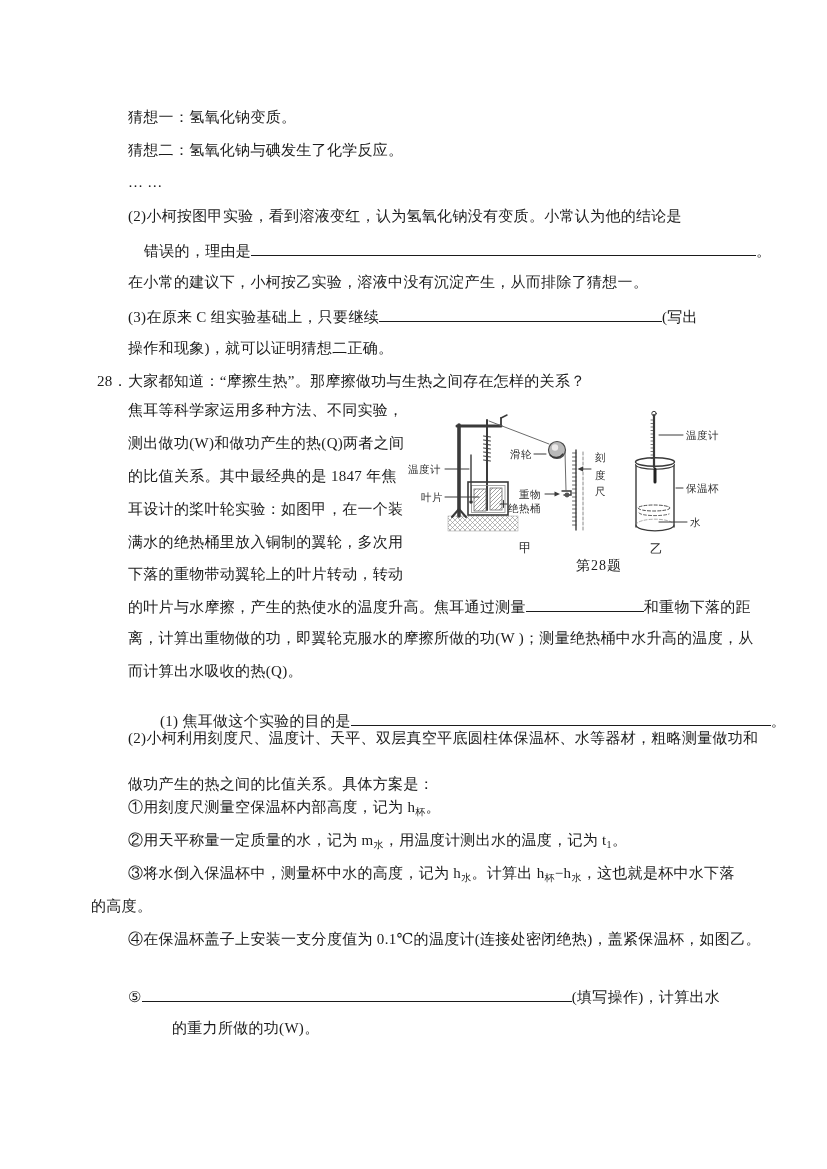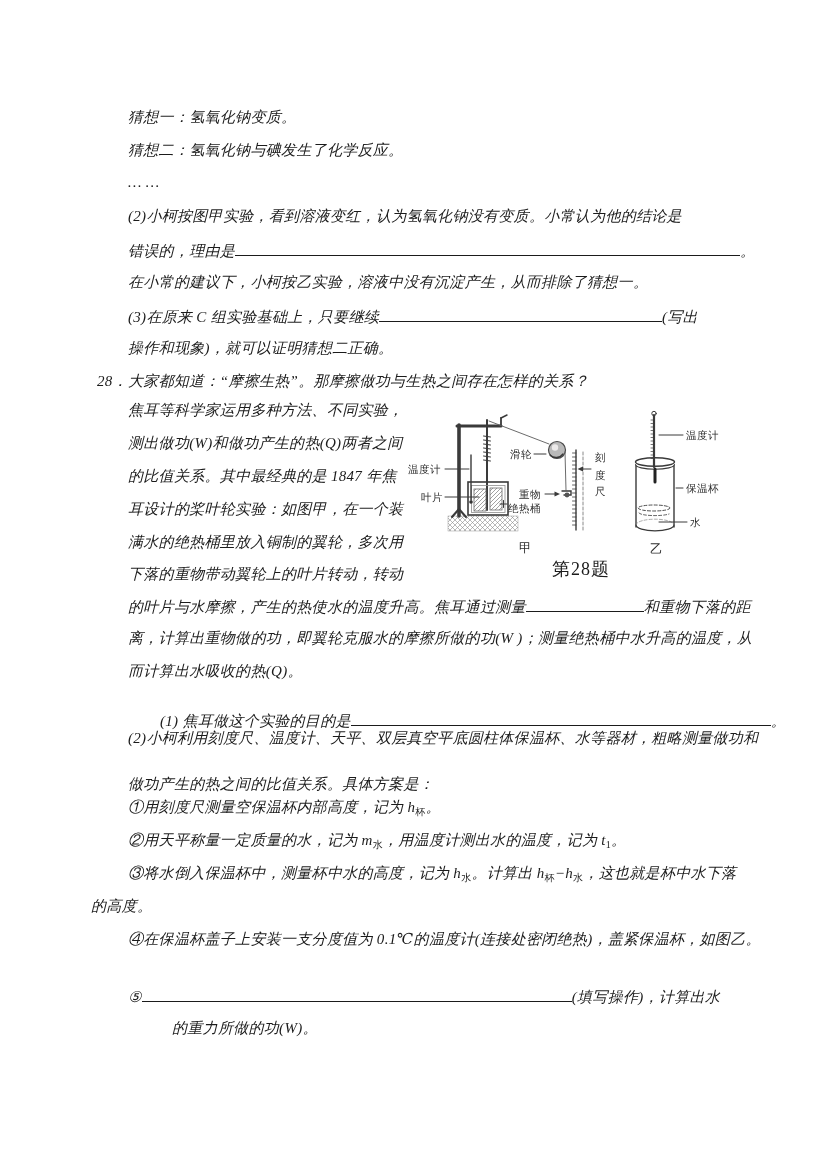--- a/index.html
+++ b/index.html
@@ -13,56 +13,57 @@
   }
   .page{position:absolute;inset:0;background:#ffffff;}
   .line{
     position:absolute;
     font-size:15px;
     line-height:17px;
     height:17px;
     white-space:nowrap;
     letter-spacing:0.3px;
   }
-  .run{display:inline-block;vertical-align:baseline;font-style:italic;}
+  .run{display:inline-block;vertical-align:baseline;}
   .blank{
     display:inline-block;
     height:14px;
     border-bottom:1.2px solid #1b1b1b;
     vertical-align:baseline;
   }
   .subsc{
     display:inline-block;
     font-size:10px;
     vertical-align:-3px;
   }
   .caption{
     position:absolute;
-    font-size:18px;
+    font-size:14px;
     letter-spacing:1px;
     white-space:nowrap;
+    margin-left:24px;
   }
   svg text{
     font-family:"Liberation Serif","DejaVu Serif",serif;
     fill:#2c2c2c;
   }
   .figlabel{font-size:10.5px;letter-spacing:0.5px;}
   .figcap{font-size:12.5px;}
 </style>
 </head>
 <body>
 
 <div class="page">
 
   <div>
       <div class="line" style="left: 128px; top: 109px;"><span class="run">猜想一：氢氧化钠变质。</span></div>
       <div class="line" style="left: 128px; top: 142px;"><span class="run">猜想二：氢氧化钠与碘发生了化学反应。</span></div>
       <div class="line" style="left: 128px; top: 174px;"><span class="run">… …</span></div>
       <div class="line" style="left: 128px; top: 208px;"><span class="run">(2)小柯按图甲实验，看到溶液变红，认为氢氧化钠没有变质。小常认为他的结论是</span></div>
-      <div class="line" style="left: 128px; top: 241px;"><span class="run">错误的，理由是</span><span class="blank" style="width: 505px;"></span><span class="run">。</span></div>
+      <div class="line" style="left: 144px; top: 241px;"><span class="run">错误的，理由是</span><span class="blank" style="width: 505px;"></span><span class="run">。</span></div>
       <div class="line" style="left: 128px; top: 274px;"><span class="run">在小常的建议下，小柯按乙实验，溶液中没有沉淀产生，从而排除了猜想一。</span></div>
       <div class="line" style="left: 128px; top: 307px;"><span class="run">(3)在原来 C 组实验基础上，只要继续</span><span class="blank" style="width: 283px;"></span><span class="run">(写出</span></div>
       <div class="line" style="left: 128px; top: 340px;"><span class="run">操作和现象)，就可以证明猜想二正确。</span></div>
       <div class="line" style="left: 97px; top: 373px;"><span class="run">28．大家都知道：“摩擦生热”。那摩擦做功与生热之间存在怎样的关系？</span></div>
       <div class="line" style="left: 128px; top: 402px;"><span class="run">焦耳等科学家运用多种方法、不同实验，</span></div>
       <div class="line" style="left: 128px; top: 435px;"><span class="run">测出做功(W)和做功产生的热(Q)两者之间</span></div>
       <div class="line" style="left: 128px; top: 468px;"><span class="run">的比值关系。其中最经典的是 1847 年焦</span></div>
       <div class="line" style="left: 128px; top: 501px;"><span class="run">耳设计的桨叶轮实验：如图甲，在一个装</span></div>
       <div class="line" style="left: 128px; top: 534px;"><span class="run">满水的绝热桶里放入铜制的翼轮，多次用</span></div>
       <div class="line" style="left: 128px; top: 566px;"><span class="run">下落的重物带动翼轮上的叶片转动，转动</span></div>

